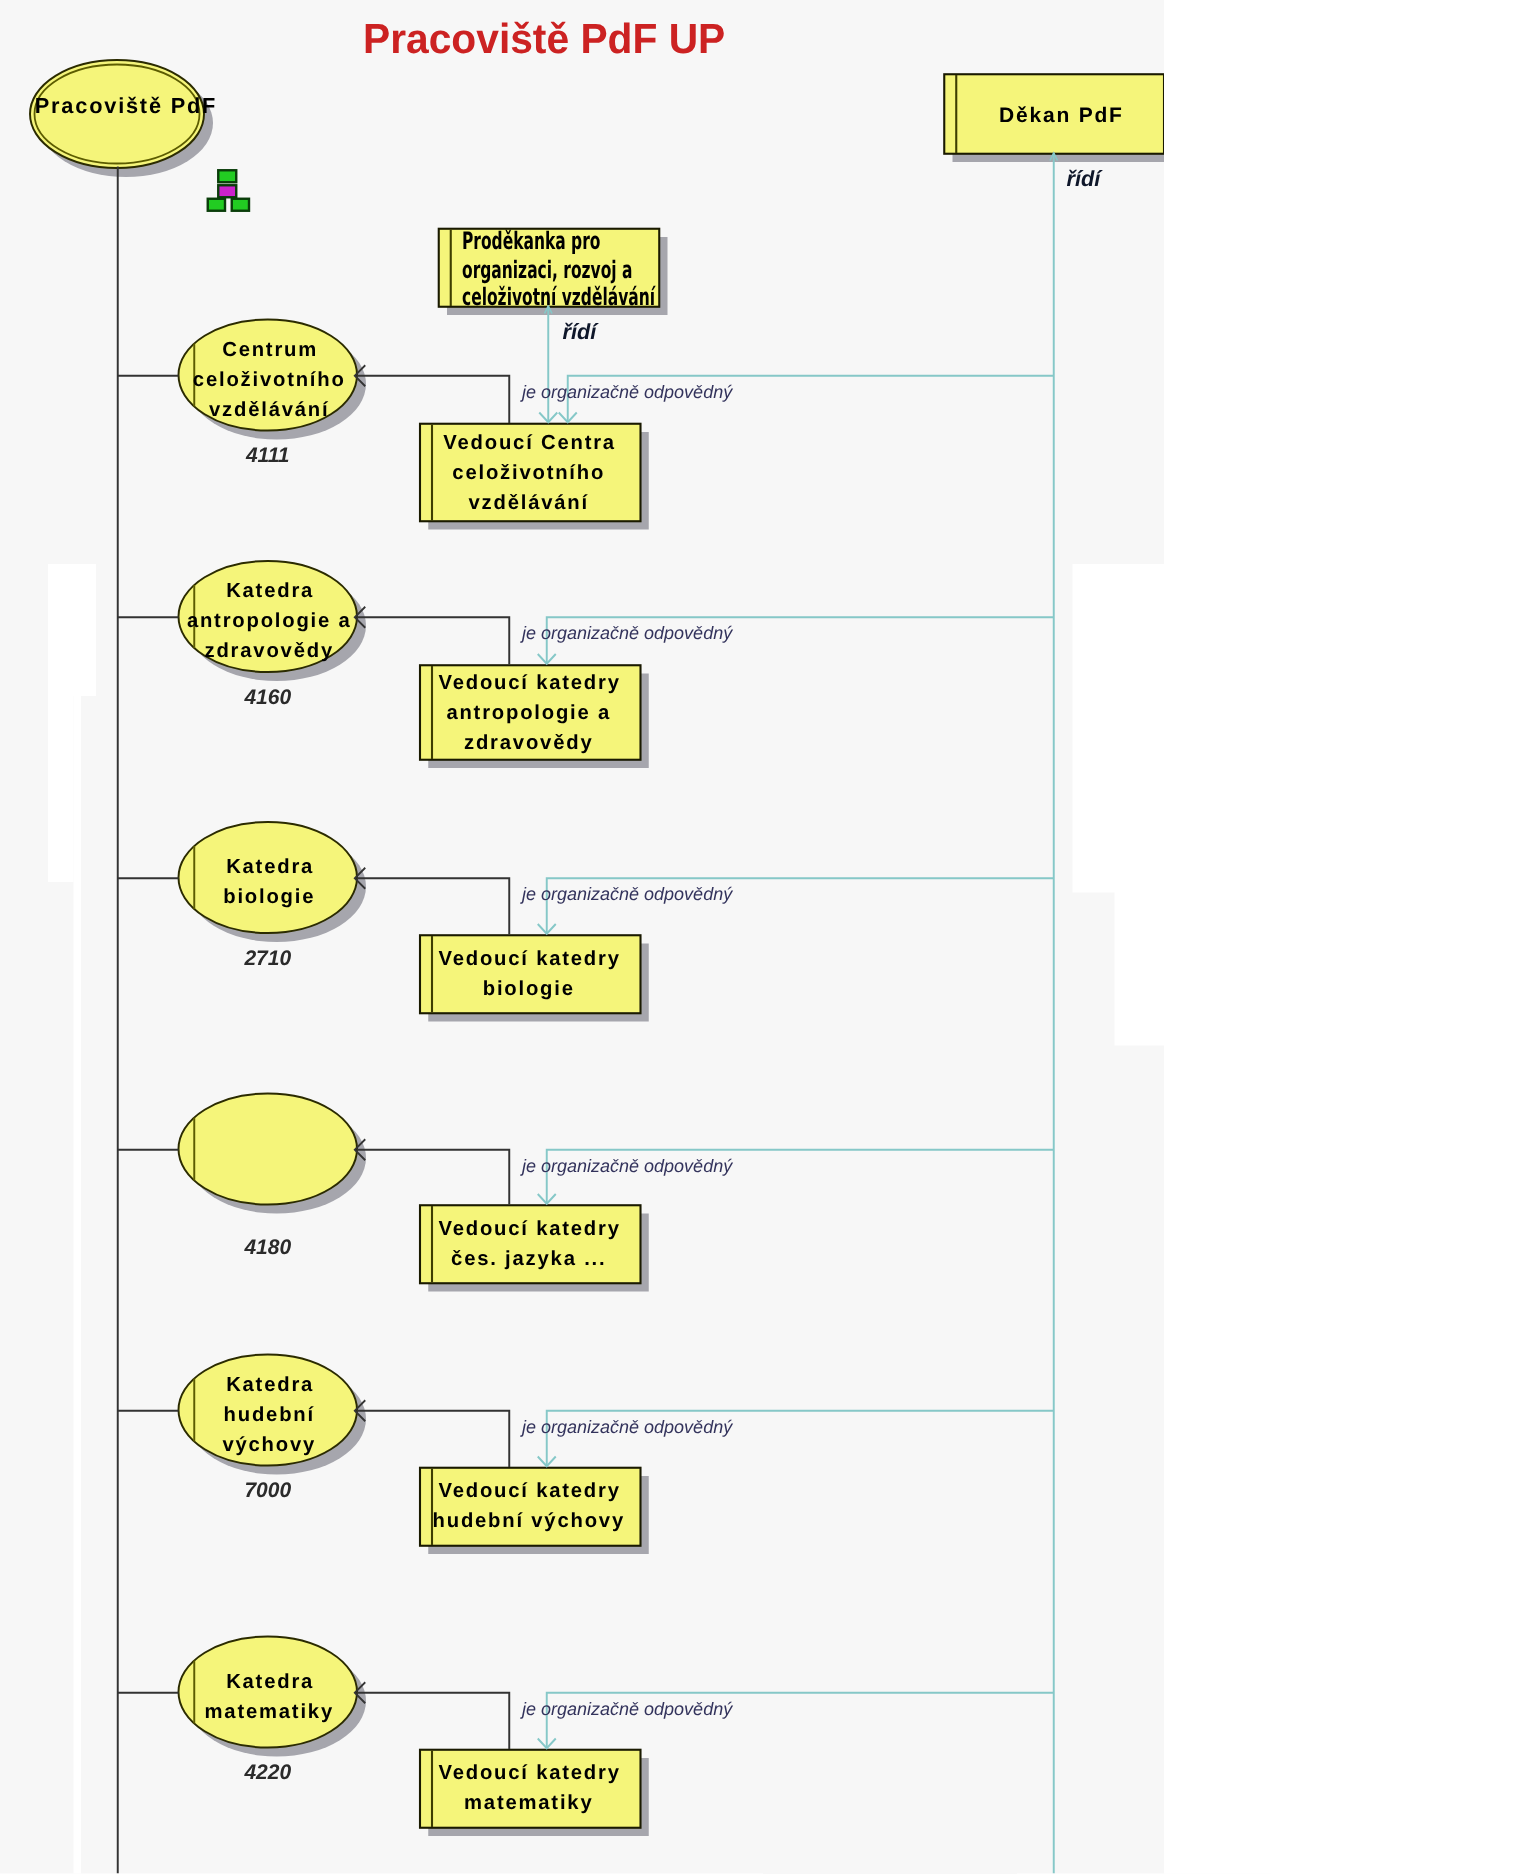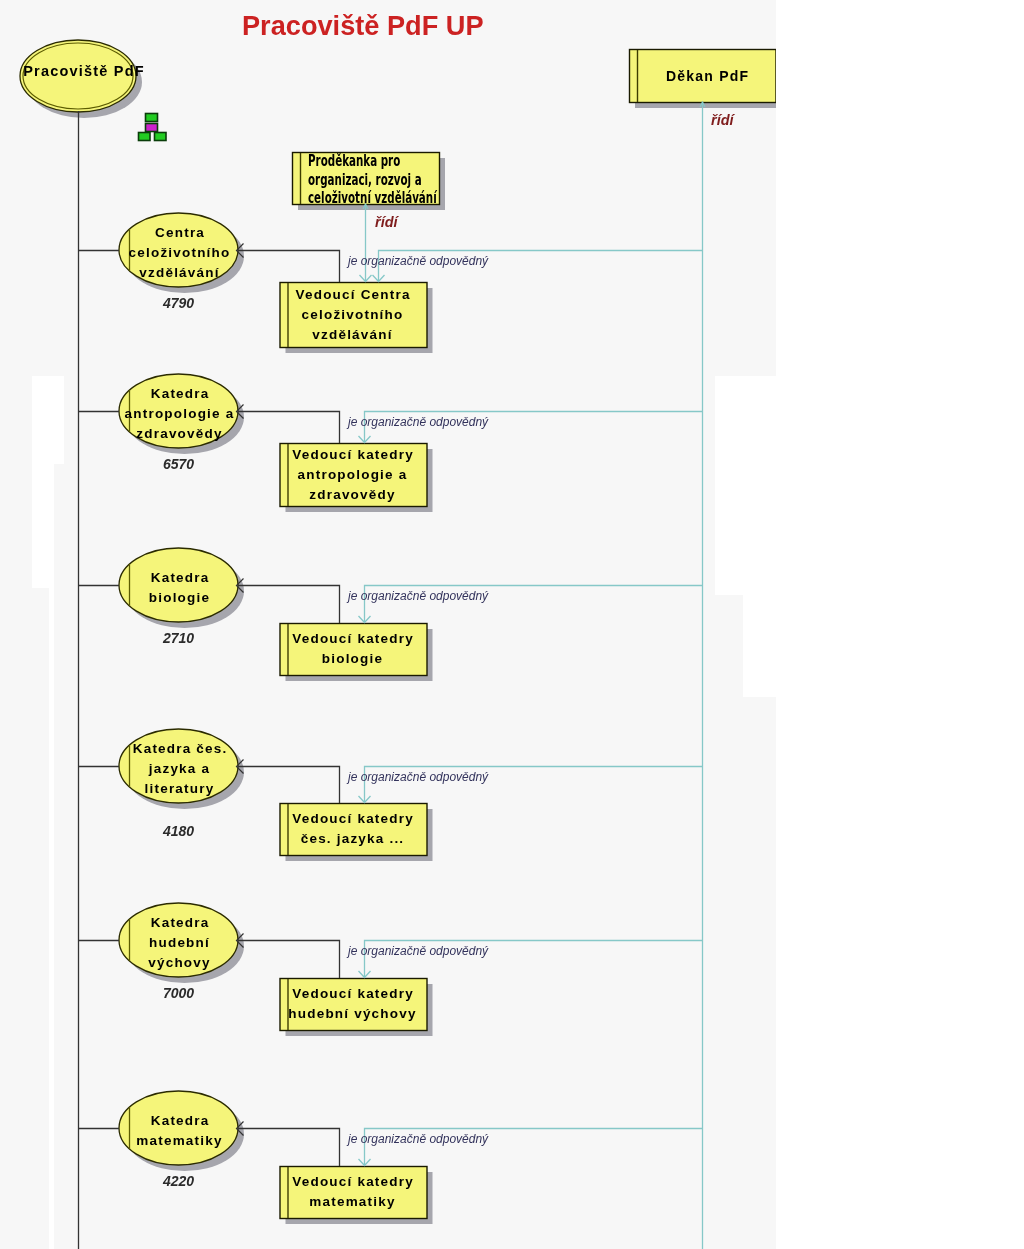--- a/index.html
+++ b/index.html
@@ -7,21 +7,21 @@
   body{width:1024px;height:1249px;overflow:hidden;font-family:"Liberation Sans",sans-serif;}
   #stage{position:absolute;left:0;top:0;width:1024px;height:1249px;background:#ffffff;}
   #canvas{position:absolute;left:0;top:0;width:776px;height:1249px;background:#f7f7f7;}
   .artifact{position:absolute;background:#ffffff;}
   .lyr{position:absolute;left:0;top:0;width:1024px;height:1249px;}
   #clipwrap{position:absolute;left:0;top:0;width:776px;height:1249px;overflow:hidden;}
   .ttl{position:absolute;font-weight:bold;font-size:28px;color:#cc2222;letter-spacing:0px;white-space:nowrap;transform-origin:left top;transform:scaleX(0.97);}
   .nodetxt{position:absolute;font-weight:bold;font-size:13.5px;color:#000000;text-align:center;line-height:20px;letter-spacing:1.2px;white-space:pre;text-indent:1.2px;}
   .code{position:absolute;font-style:italic;font-weight:bold;font-size:14px;color:#2b2b2b;text-align:center;white-space:nowrap;}
   .rel{position:absolute;font-style:italic;font-size:12px;color:#33335c;white-space:nowrap;}
-  .relb{position:absolute;font-style:italic;font-weight:bold;font-size:14.5px;color:#7f1d1d;white-space:nowrap;}
+  .relb{position:absolute;font-style:italic;font-weight:bold;font-size:14.5px;color:#0f172a;white-space:nowrap;}
   .dj{font-family:"DejaVu Sans",sans-serif;font-weight:bold;font-size:16px;letter-spacing:0;line-height:18.6px;text-indent:0;transform-origin:left top;transform:scaleX(0.645);}
 </style>
 </head>
 <body>
 
 <div id="stage">
   <div id="canvas"></div>
   <div class="artifact" style="left:32px;top:376px;width:32px;height:88px"></div>
   <div class="artifact" style="left:32px;top:376px;width:17px;height:212px"></div>
   <div class="artifact" style="left:49px;top:376px;width:5px;height:873px"></div>
@@ -119,45 +119,42 @@
         </g>
       </svg>
     <div class="lyr" id="txt">
         <div class="nodetxt" style="left: 22px; top: 61px; width: 120px; font-size: 14.5px; text-align: right;">Pracoviště PdF</div>
         <div class="nodetxt" style="left: 638px; top: 66px; width: 138px; font-size: 14px;">Děkan PdF</div>
         <div class="relb" style="left: 711px; top: 112px;">řídí</div>
         <div class="nodetxt dj" style="left: 308px; top: 152px; width: 220px; text-align: left;">Proděkanka pro
 organizaci, rozvoj a
 celoživotní vzdělávání</div>
         <div class="relb" style="left: 375px; top: 214px;">řídí</div>
-        <div class="nodetxt" style="left: 117px; top: 222.5px; width: 125px;">Centra
+        <div class="nodetxt" style="left: 117px; top: 222.5px; width: 125px;">Centrum
 celoživotního
 vzdělávání</div>
-        <div class="code" style="left: 119px; top: 295px; width: 119px;">4790</div>
+        <div class="code" style="left: 119px; top: 295px; width: 119px;">4111</div>
         <div class="nodetxt" style="left: 283.5px; top: 284.8px; width: 138px;">Vedoucí Centra
 celoživotního
 vzdělávání</div>
         <div class="rel" style="left: 348px; top: 254px;">je organizačně odpovědný</div>
         <div class="nodetxt" style="left: 117px; top: 383.5px; width: 125px;">Katedra
 antropologie a
 zdravovědy</div>
-        <div class="code" style="left: 119px; top: 456px; width: 119px;">6570</div>
+        <div class="code" style="left: 119px; top: 456px; width: 119px;">4160</div>
         <div class="nodetxt" style="left: 283.5px; top: 444.8px; width: 138px;">Vedoucí katedry
 antropologie a
 zdravovědy</div>
         <div class="rel" style="left: 348px; top: 415px;">je organizačně odpovědný</div>
         <div class="nodetxt" style="left: 117px; top: 567.5px; width: 125px;">Katedra
 biologie</div>
         <div class="code" style="left: 119px; top: 630px; width: 119px;">2710</div>
         <div class="nodetxt" style="left: 283.5px; top: 629.1px; width: 138px;">Vedoucí katedry
 biologie</div>
         <div class="rel" style="left: 348px; top: 589px;">je organizačně odpovědný</div>
-        <div class="nodetxt" style="left: 117px; top: 738.5px; width: 125px;">Katedra čes.
-jazyka a
-literatury</div>
         <div class="code" style="left: 119px; top: 811px; width: 119px; margin-top: 12px;">4180</div>
         <div class="nodetxt" style="left: 283.5px; top: 809.1px; width: 138px;">Vedoucí katedry
 čes. jazyka ...</div>
         <div class="rel" style="left: 348px; top: 770px;">je organizačně odpovědný</div>
         <div class="nodetxt" style="left: 117px; top: 912.5px; width: 125px;">Katedra
 hudební
 výchovy</div>
         <div class="code" style="left: 119px; top: 985px; width: 119px;">7000</div>
         <div class="nodetxt" style="left: 283.5px; top: 984.1px; width: 138px;">Vedoucí katedry
 hudební výchovy</div>

